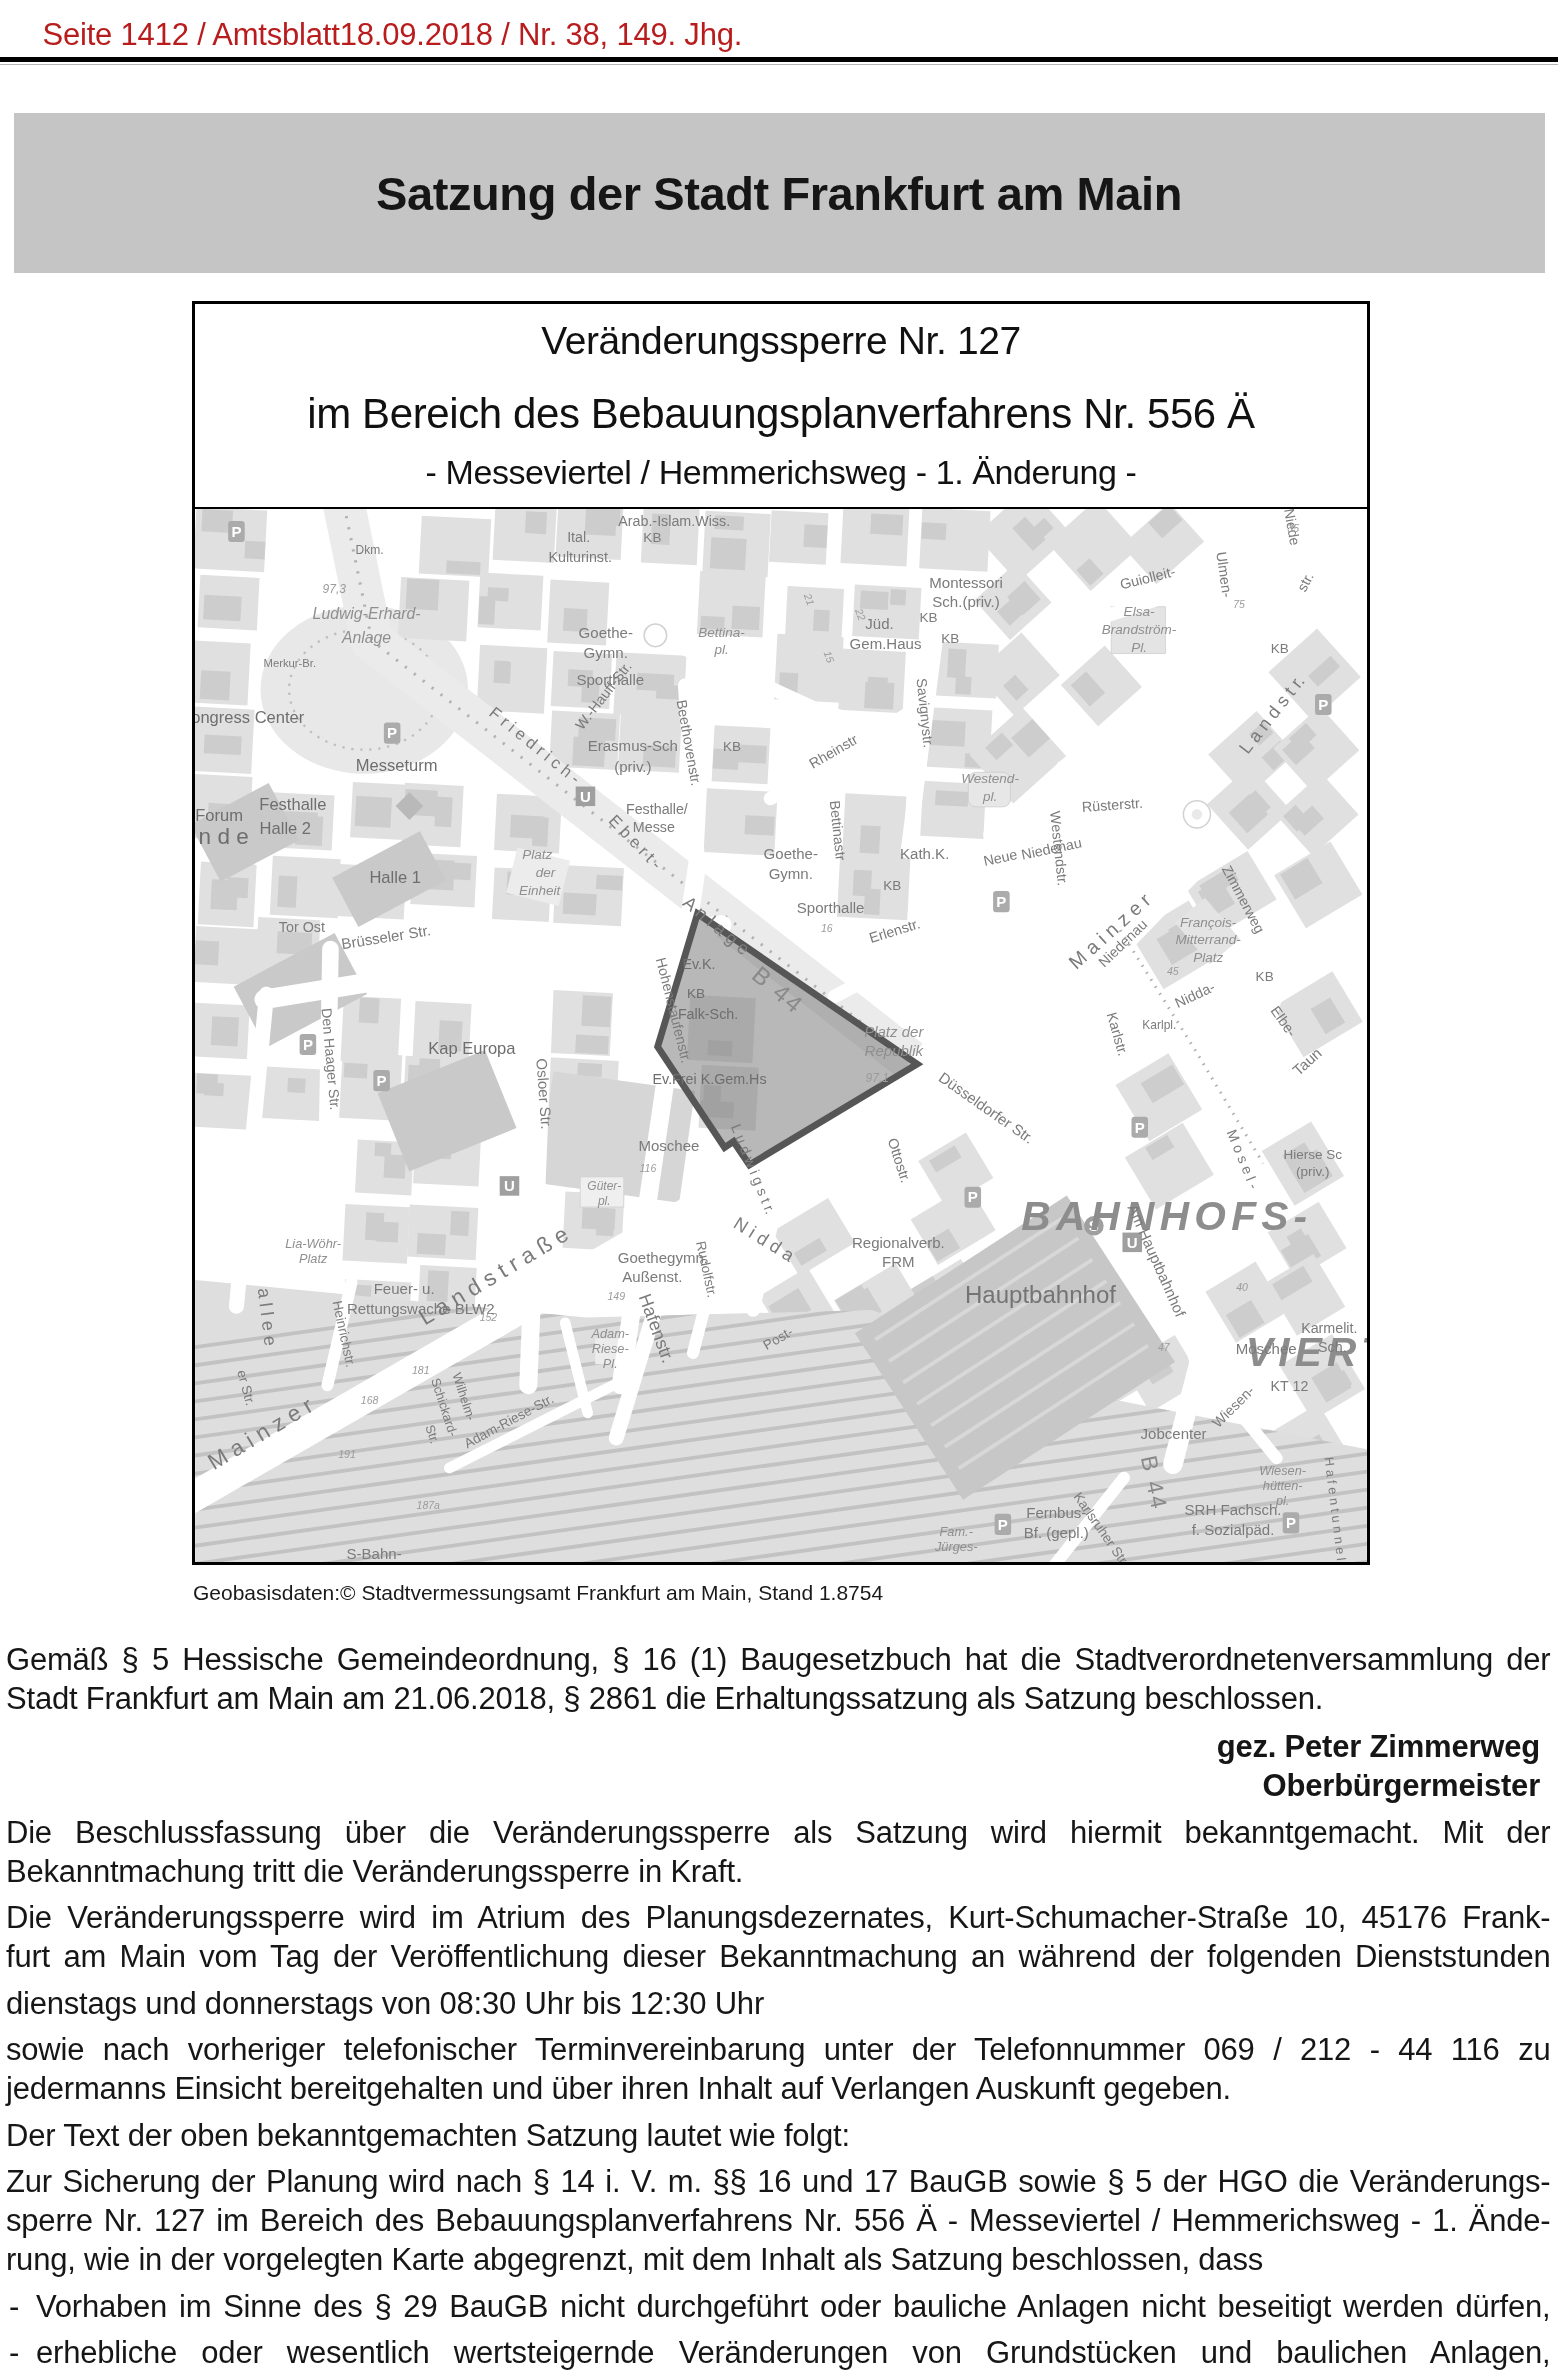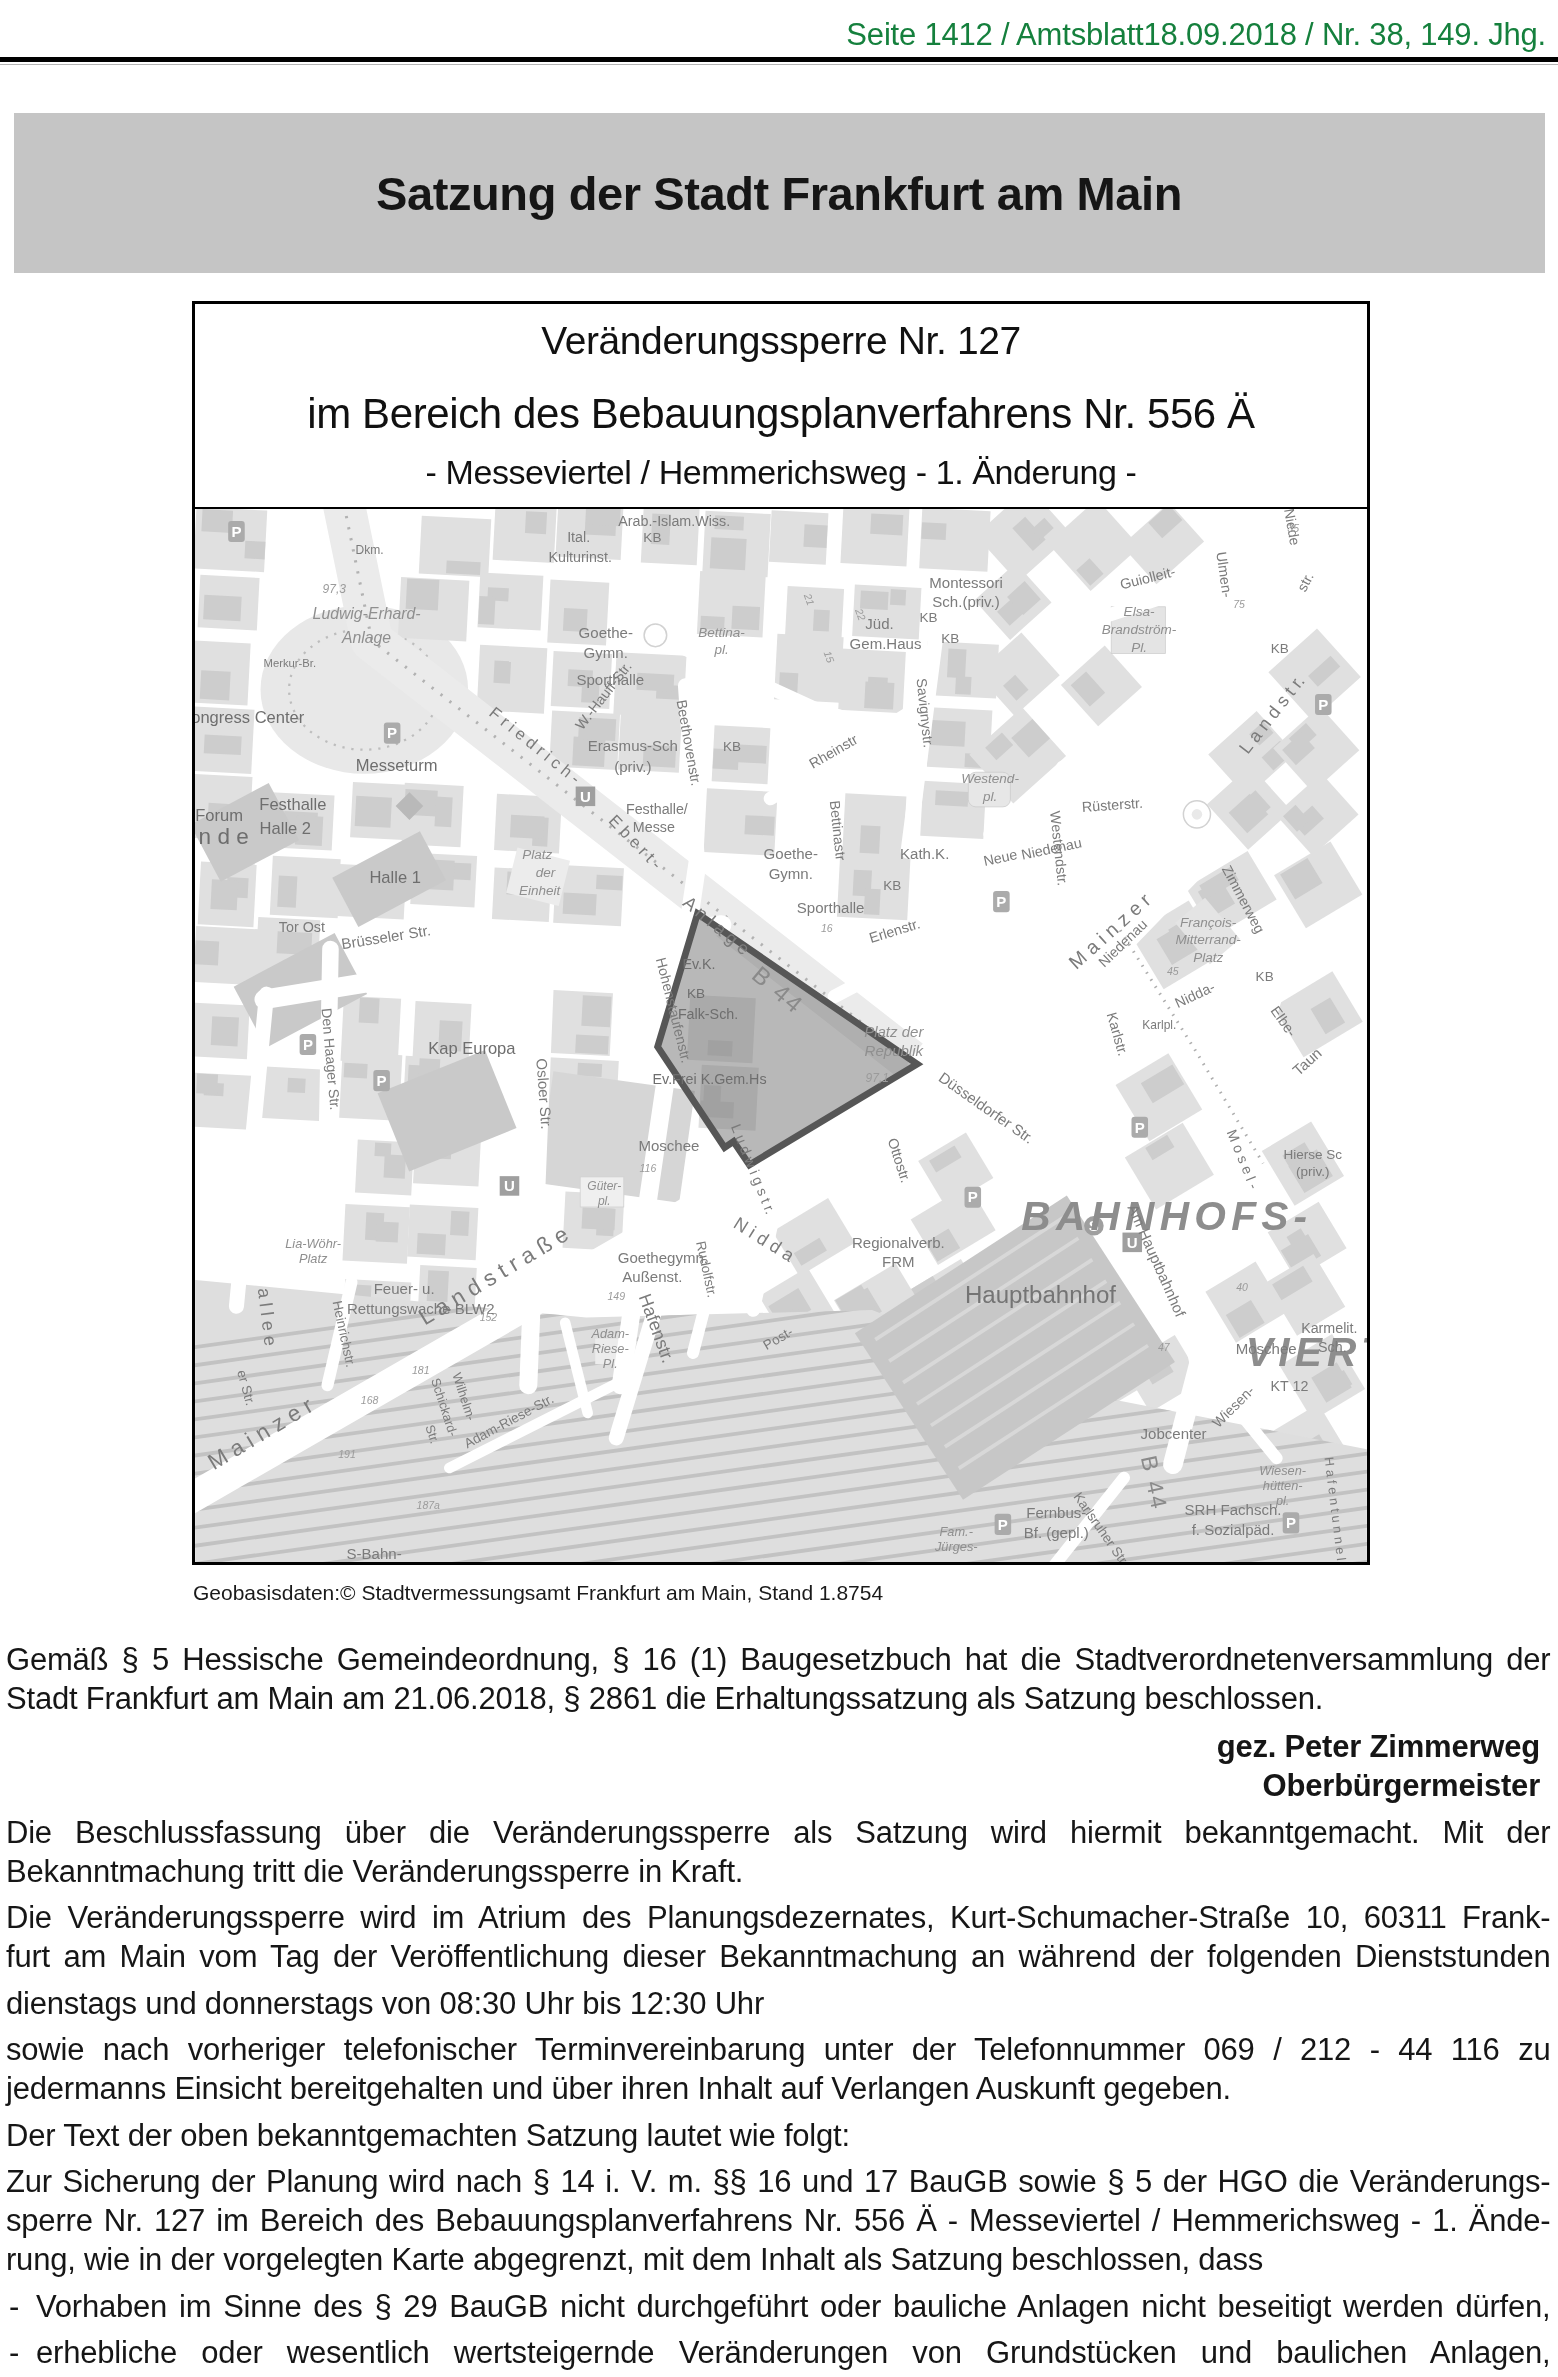--- a/index.html
+++ b/index.html
@@ -1,20 +1,20 @@
 <!DOCTYPE html>
 <html style="font-size:12px"><head>
 <meta charset="utf-8">
 <style>
   html,body{margin:0;padding:0;background:#fff;}
   body{width:1558px;height:2377px;position:relative;overflow:hidden;
        font-family:"Liberation Sans","DejaVu Sans",sans-serif;color:#111;}
   
-  .header{display:flex;justify-content:flex-end;align-items:baseline;
-          padding:16.6px 12px 4.5px 10.5px;font-size:31px;letter-spacing:-0.2px;color:#15803d;}
+  .header{display:flex;justify-content:flex-start;align-items:baseline;
+          padding:16.6px 12px 4.5px 10.5px;font-size:31px;letter-spacing:-0.2px;color:#b91c1c;margin-left:32px;}
   .rule-thick{height:4.5px;background:#000;}
   .rule-thin{height:1.5px;background:#b5b5b5;margin-top:2.3px;}
   
   .banner{margin:48px 13.5px 0 13.5px;height:160px;background:#c5c5c5;
           display:flex;align-items:center;justify-content:center;}
   .banner h1{margin:0;font-size:47px;font-weight:bold;letter-spacing:-0.4px;color:#161616;}
   
   .notice-box{margin:28px 0 0 192px;width:1178px;border:3px solid #000;background:#fff;box-sizing:border-box;}
   .box-titles{text-align:center;padding:12px 7.5px 15px 7.5px;}
   .bt1{font-size:39px;letter-spacing:-0.4px;margin-top:3px;}
@@ -659,21 +659,21 @@
     </div>
     <div class="para sig">
       <div class="line">gez. Peter Zimmerweg</div>
       <div class="line">Oberbürgermeister</div>
     </div>
     <div class="para ">
       <div class="line j">Die Beschlussfassung über die Veränderungssperre als Satzung wird hiermit bekanntgemacht. Mit der</div>
       <div class="line">Bekanntmachung tritt die Veränderungssperre in Kraft.</div>
     </div>
     <div class="para ">
-      <div class="line j">Die Veränderungssperre wird im Atrium des Planungsdezernates, Kurt-Schumacher-Straße 10, 60311 Frank-</div>
+      <div class="line j">Die Veränderungssperre wird im Atrium des Planungsdezernates, Kurt-Schumacher-Straße 10, 45176 Frank-</div>
       <div class="line j">furt am Main vom Tag der Veröffentlichung dieser Bekanntmachung an während der folgenden Dienststunden</div>
     </div>
     <div class="para ">
       <div class="line">dienstags und donnerstags von 08:30 Uhr bis 12:30 Uhr</div>
     </div>
     <div class="para ">
       <div class="line j">sowie nach vorheriger telefonischer Terminvereinbarung unter der Telefonnummer 069 / 212 - 44 116 zu</div>
       <div class="line">jedermanns Einsicht bereitgehalten und über ihren Inhalt auf Verlangen Auskunft gegeben.</div>
     </div>
     <div class="para ">

